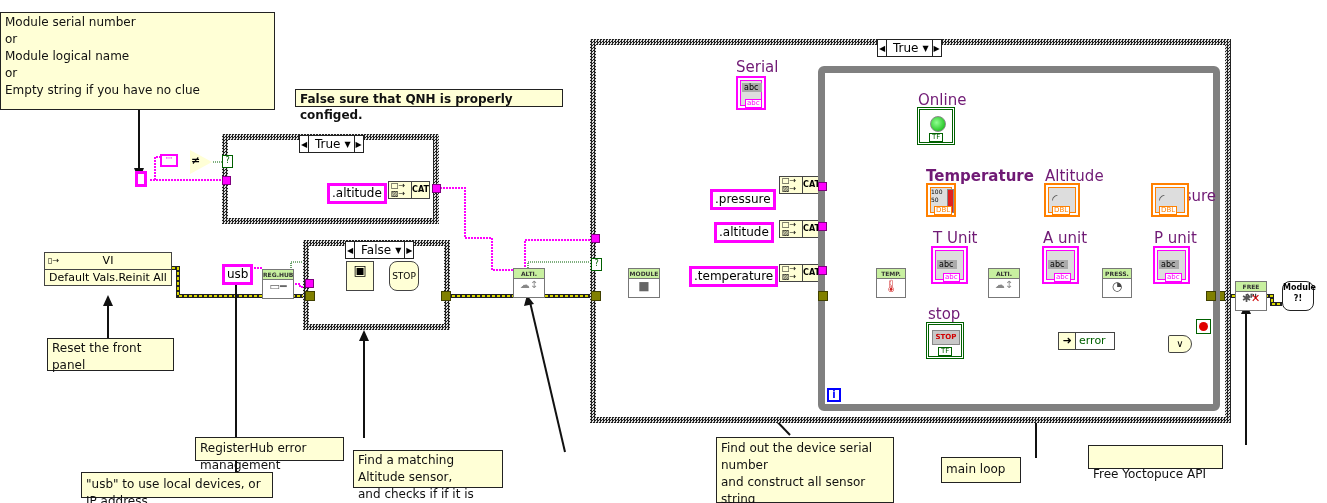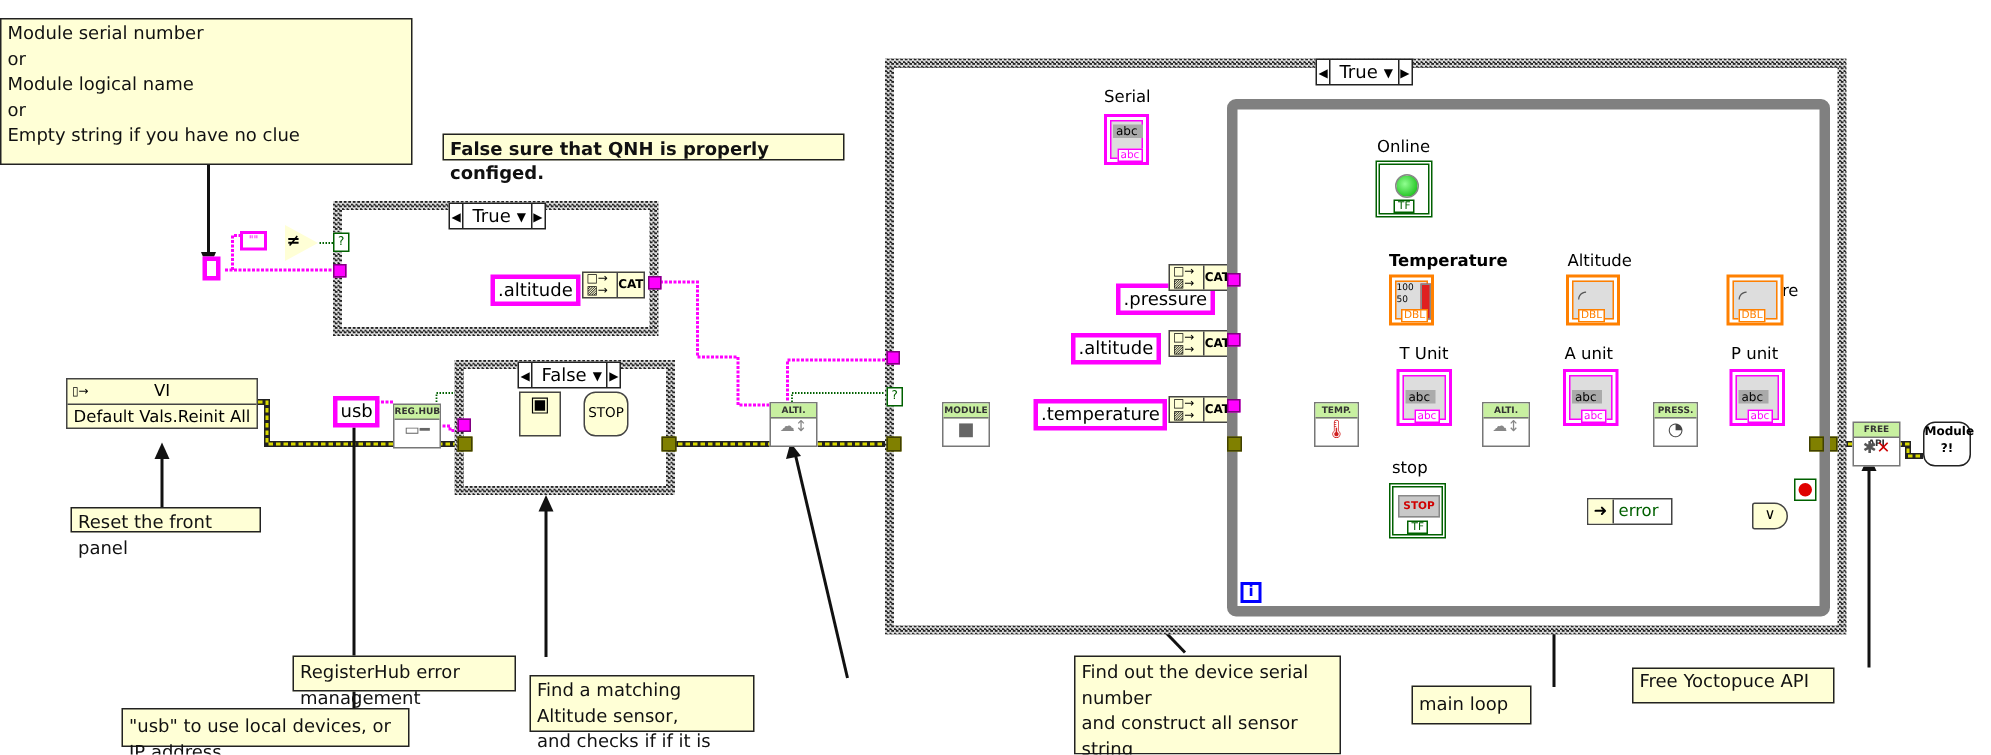--- a/index.html
+++ b/index.html
@@ -11,21 +11,21 @@
     background:
       linear-gradient(#fff,#fff) padding-box,
       repeating-conic-gradient(#222 0 25%, #ddd 0 50%) 0 0/3px 3px border-box;
   }
   .loop{position:absolute;box-sizing:border-box;border:7px solid #808080;border-radius:6px;background:transparent;}
   .sel{position:absolute;background:#fff;border:1px solid #222;font-size:12px;display:flex;align-items:center;height:16px;}
   .sel .arr{width:8px;text-align:center;font-size:8px;border-right:1px solid #222;height:100%;display:flex;align-items:center;justify-content:center;}
   .sel .arr.r{border-right:none;border-left:1px solid #222;}
   .sel .lbl{padding:0 4px 0 6px;}
   .const{position:absolute;border:3px solid #ff00ff;background:#fff;font-size:12px;padding:0 2px;line-height:15px;}
-  .label{position:absolute;font-size:11px;color:#000000;text-align:right;}
+  .label{position:absolute;font-size:15px;color:#701a75;text-align:right;}
   .subvi{position:absolute;width:30px;height:30px;border:1px solid #777;background:#fff;box-sizing:border-box;}
   .subvi .hdr{height:9px;background:#c8f0a0;border-bottom:1px solid #777;font-size:6px;text-align:center;line-height:9px;font-weight:bold;color:#333;}
   .concat{position:absolute;width:42px;height:18px;background:#ffffd6;border:1px solid #444;box-sizing:border-box;font-size:8px;display:flex;}
   .concat .a{width:22px;border-right:1px solid #444;line-height:8px;padding-left:2px;}
   .concat .b{flex:1;text-align:center;line-height:16px;font-weight:bold;}
   .tunnel{position:absolute;width:9px;height:9px;background:#ff00ff;border:1px solid #800080;box-sizing:border-box;}
   .etunnel{position:absolute;width:10px;height:10px;background:#808000;border:1px solid #404000;box-sizing:border-box;}
   .sind{position:absolute;width:30px;height:30px;border:2px solid #ff00ff;box-sizing:border-box;background:#fff;}
   .sind .in{position:absolute;left:2px;top:2px;right:2px;bottom:2px;border:1px solid #ff00ff;background:#ddd;}
   .sind .ab{position:absolute;left:4px;top:5px;width:18px;height:9px;background:#aaa;font-size:8px;line-height:9px;color:#000;padding-left:2px;}
@@ -112,30 +112,30 @@
     </g>
   </g>
 </svg>
 
 <div class="note" style="left:0;top:12px;width:275px;height:98px;" data-name="comment-module-hint">Module serial number
 or
 Module  logical name
 or
 Empty string if you have no clue</div>
 <div class="note bold" style="left:295px;top:89px;width:268px;height:18px;line-height:16px;" data-name="comment-qnh-warning">False sure that QNH is properly configed.</div>
-<div class="note" style="left:47px;top:338px;width:127px;height:17px;" data-name="comment-reset-panel">Reset the front panel</div>
+<div class="note" style="left:47px;top:338px;width:127px;height:33px;" data-name="comment-reset-panel">Reset the front panel</div>
 <div class="note" style="left:81px;top:472px;width:192px;height:26px;padding-top:3px;" data-name="comment-usb-hint">"usb" to use local devices, or IP address</div>
 <div class="note" style="left:195px;top:437px;width:149px;height:24px;padding-top:2px;" data-name="comment-registerhub-error">RegisterHub error management</div>
 <div class="note" style="left:353px;top:450px;width:150px;height:38px;" data-name="comment-find-altitude">Find a matching Altitude sensor,
 and checks if if it is online</div>
 <div class="note" style="left:716px;top:437px;width:178px;height:66px;padding-top:2px;" data-name="comment-find-serial">Find out the device serial number
 and construct all sensor string
 from it</div>
 <div class="note" style="left:941px;top:457px;width:80px;height:26px;padding-top:3px;" data-name="comment-main-loop">main loop</div>
-<div class="note" style="left:1088px;top:445px;width:135px;height:24px;padding-top:0;" data-name="comment-free-api">Free Yoctopuce API</div>
+<div class="note" style="left:1088px;top:445px;width:135px;height:24px;padding-top:20px;" data-name="comment-free-api">Free Yoctopuce API</div>
 
 <style>
   [data-name="comment-usb-hint"]{left:81px !important;}
 </style>
 
 <div class="struct" style="left:222px;top:134px;width:217px;height:90px;" data-name="case-structure-top"></div>
 <div class="sel" style="left:299px;top:135px;" data-name="case-selector-top">
   <span class="arr" data-name="case-prev-icon">◀</span>
   <span class="lbl" data-name="case-selector-top-label">True</span>
   <span style="font-size:8px;padding-right:3px;" data-name="dropdown-icon">▼</span>
@@ -205,21 +205,21 @@
   <div style="text-align:center;font-size:12px;color:#666;" data-name="chip-icon">■</div>
 </div>
 
 <div class="label" style="left:736px;top:58px;" data-name="serial-label">Serial</div>
 <div class="sind" style="left:736px;top:76px;width:30px;height:34px;" data-name="serial-indicator">
   <div class="in"></div>
     <div class="ab" data-name="string-display">abc</div>
   <div class="ty" data-name="string-type-tag">abc</div>
 </div>
 
-<div class="const" style="left:744px;top:178px;margin-top:11px;" data-name="constant-pressure">.pressure</div>
+<div class="const" style="left:710px;top:178px;margin-top:11px;" data-name="constant-pressure">.pressure</div>
 <div class="concat" style="left:779px;top:176px;" data-name="concatenate-strings-pressure">
     <div class="a">□→<br>▨→</div>
     <div class="b">CAT</div>
   </div>
 <div class="const" style="left:714px;top:222px;" data-name="constant-altitude">.altitude</div>
 <div class="concat" style="left:779px;top:220px;" data-name="concatenate-strings-altitude">
     <div class="a">□→<br>▨→</div>
     <div class="b">CAT</div>
   </div>
 <div class="const" style="left:689px;top:266px;" data-name="constant-temperature">.temperature</div>

